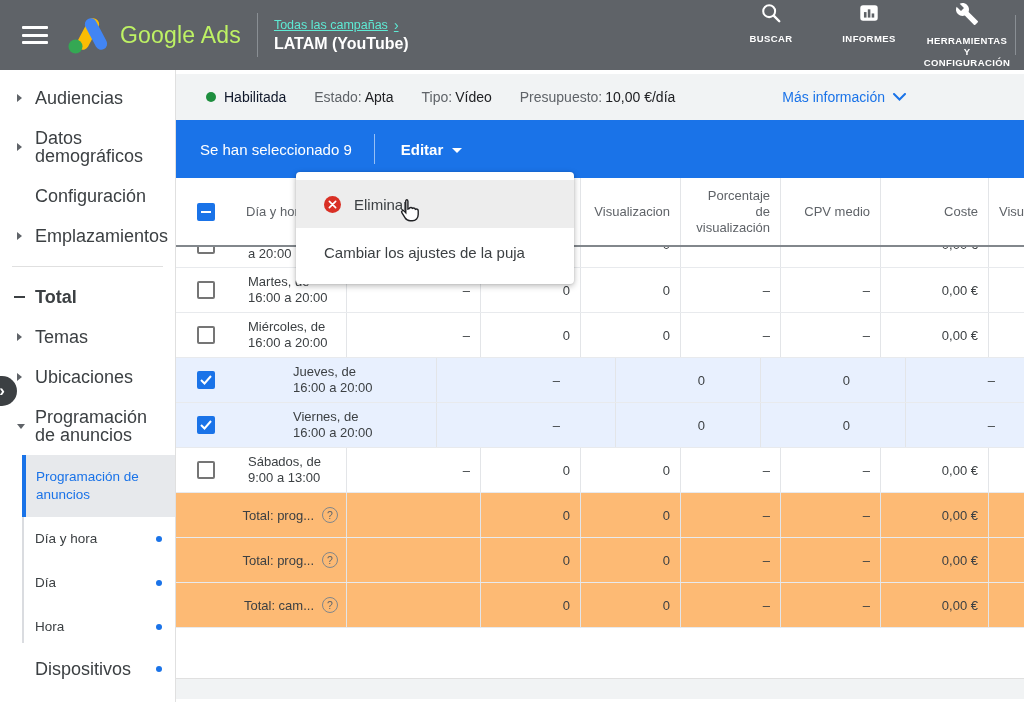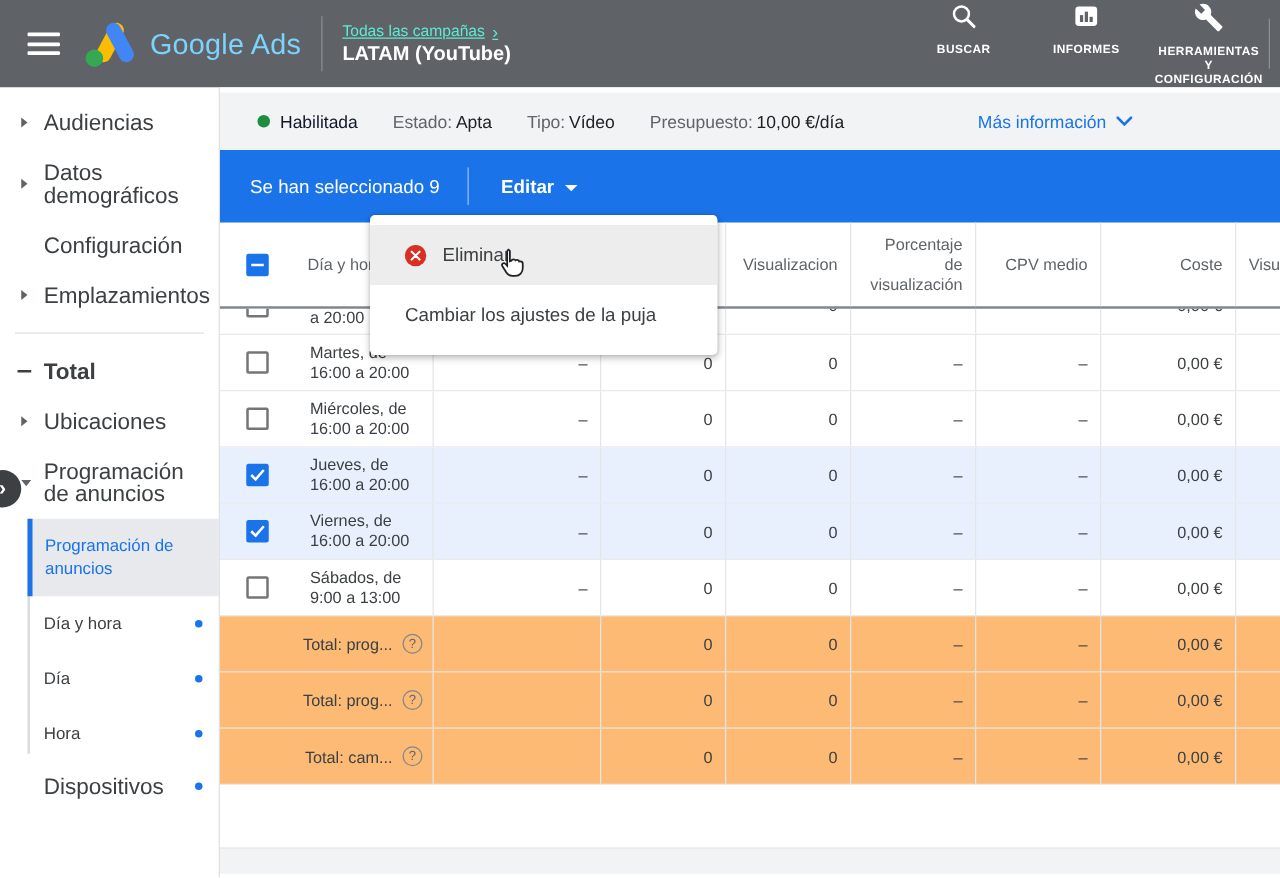--- a/index.html
+++ b/index.html
@@ -4,21 +4,21 @@
 <style>
   html,body{margin:0;padding:0;background:#fff;}
   *{box-sizing:border-box;font-family:"Liberation Sans","DejaVu Sans",sans-serif;}
   .screen{position:relative;width:1024px;height:702px;overflow:hidden;background:#fff;}
 
   
   .topbar{position:absolute;left:0;top:0;width:1024px;height:70px;background:#5f6368;display:flex;align-items:center;}
   .hamburger{width:26px;height:18px;margin-left:22px;display:flex;flex-direction:column;justify-content:space-between;cursor:pointer;}
   .hamburger span{display:block;height:3px;background:#fff;border-radius:1px;}
   .logo{margin-left:18px;flex:none;}
-  .product{color:#7dd3fc;font-size:23px;margin-left:10px;letter-spacing:.2px;}
+  .product{color:#bef264;font-size:23px;margin-left:10px;letter-spacing:.2px;}
   .tb-divider{width:1px;height:44px;background:#8a8f94;margin:0 16px;}
   .bc-top{font-size:12.5px;color:#5eead4;display:flex;align-items:center;gap:6px;text-decoration:underline;}
   .bc-main{font-size:16px;color:#fff;font-weight:700;margin-top:2px;}
   .topbar-actions{margin-left:auto;display:flex;align-items:flex-start;gap:14px;margin-right:6px;}
   .tb-action{display:flex;flex-direction:column;align-items:center;width:84px;cursor:pointer;}
   .tb-action .lbl{margin-top:5px;font-size:9.5px;font-weight:700;color:#fff;text-align:center;line-height:11px;letter-spacing:.4px;}
   .tb-divider.end{margin:0 8px 0 0;height:40px;}
 
   
   .sidebar{position:absolute;left:0;top:70px;width:176px;height:632px;background:#fff;border-right:1px solid #e0e0e0;padding-top:8px;z-index:3;}
@@ -55,21 +55,21 @@
 
   
   .grid-row{display:grid;grid-template-columns:60px 110px 134px 100px 100px 100px 100px 108px 36px;}
   .thead{height:69px;border-bottom:2px solid #82878c;}
   .th{display:flex;align-items:center;justify-content:flex-end;text-align:right;padding:0 10px;font-size:13px;color:#5f6368;line-height:16px;}
   .th.left{justify-content:flex-start;text-align:left;}
   .th.cbx{justify-content:center;padding:0;}
   .tr{border-bottom:1px solid #e8eaed;}
   .tr.day{height:45px;}
   .tr.total{height:45px;background:#fdba74;}
-  .tr.selected{background:#e8f0fe;}
+  .tr.selected{background:#e8f0fe;gap:45px;}
   .td{display:flex;align-items:center;justify-content:flex-end;padding:0 10px;font-size:13px;color:#3c4043;}
   .td.label{justify-content:flex-start;line-height:16px;padding-left:12px;}
   .td.cbx{justify-content:center;padding:0;}
   .td.bl,.th.bl{border-left:1px solid #e3e5e8;}
   .total-label{grid-column:1/3;display:flex;align-items:center;justify-content:flex-end;gap:8px;font-size:13px;color:#3c4043;padding-right:8px;}
   .partial{height:21px;position:relative;overflow:hidden;border-bottom:1px solid #e8eaed;}
   .partial .inner{position:absolute;left:0;bottom:0;width:100%;height:45px;}
   .partial .td.label{align-items:flex-end;padding-bottom:5px;}
   .checkbox{width:18px;height:18px;border:2px solid #757575;border-radius:2px;background:#fff;display:flex;align-items:center;justify-content:center;cursor:pointer;}
   .checkbox.checked{background:#1a73e8;border-color:#1a73e8;}
@@ -138,20 +138,21 @@
     <div class="tb-divider end"></div>
   </header>
 
   <aside class="sidebar" id="sidebar">
       <div class="side-item"><span class="arr right"></span><span>Audiencias</span></div>
       <div class="side-item"><span class="arr right"></span><span>Datos demográficos</span></div>
       <div class="side-item"><span>Configuración</span></div>
       <div class="side-item"><span class="arr right"></span><span>Emplazamientos</span></div>
       <div class="side-divider"></div>
       <div class="side-item bold"><span class="arr minus"></span><span>Total</span></div>
+      <div class="side-item"><span class="arr right"></span><span>Temas</span></div>
       <div class="side-item"><span class="arr right"></span><span>Ubicaciones</span></div>
       <div class="side-item"><span class="arr down"></span><span>Programación de anuncios</span></div>
       <div class="subgroup">
         <div class="sub-item selected"><span>Programación de anuncios</span></div>
         <div class="sub-item"><span>Día y hora</span><span class="dot"></span></div>
         <div class="sub-item"><span>Día</span><span class="dot"></span></div>
         <div class="sub-item"><span>Hora</span><span class="dot"></span></div>
       </div>
       <div class="side-item"><span>Dispositivos</span><span class="dot"></span></div>
       <div class="expander">›</div>

